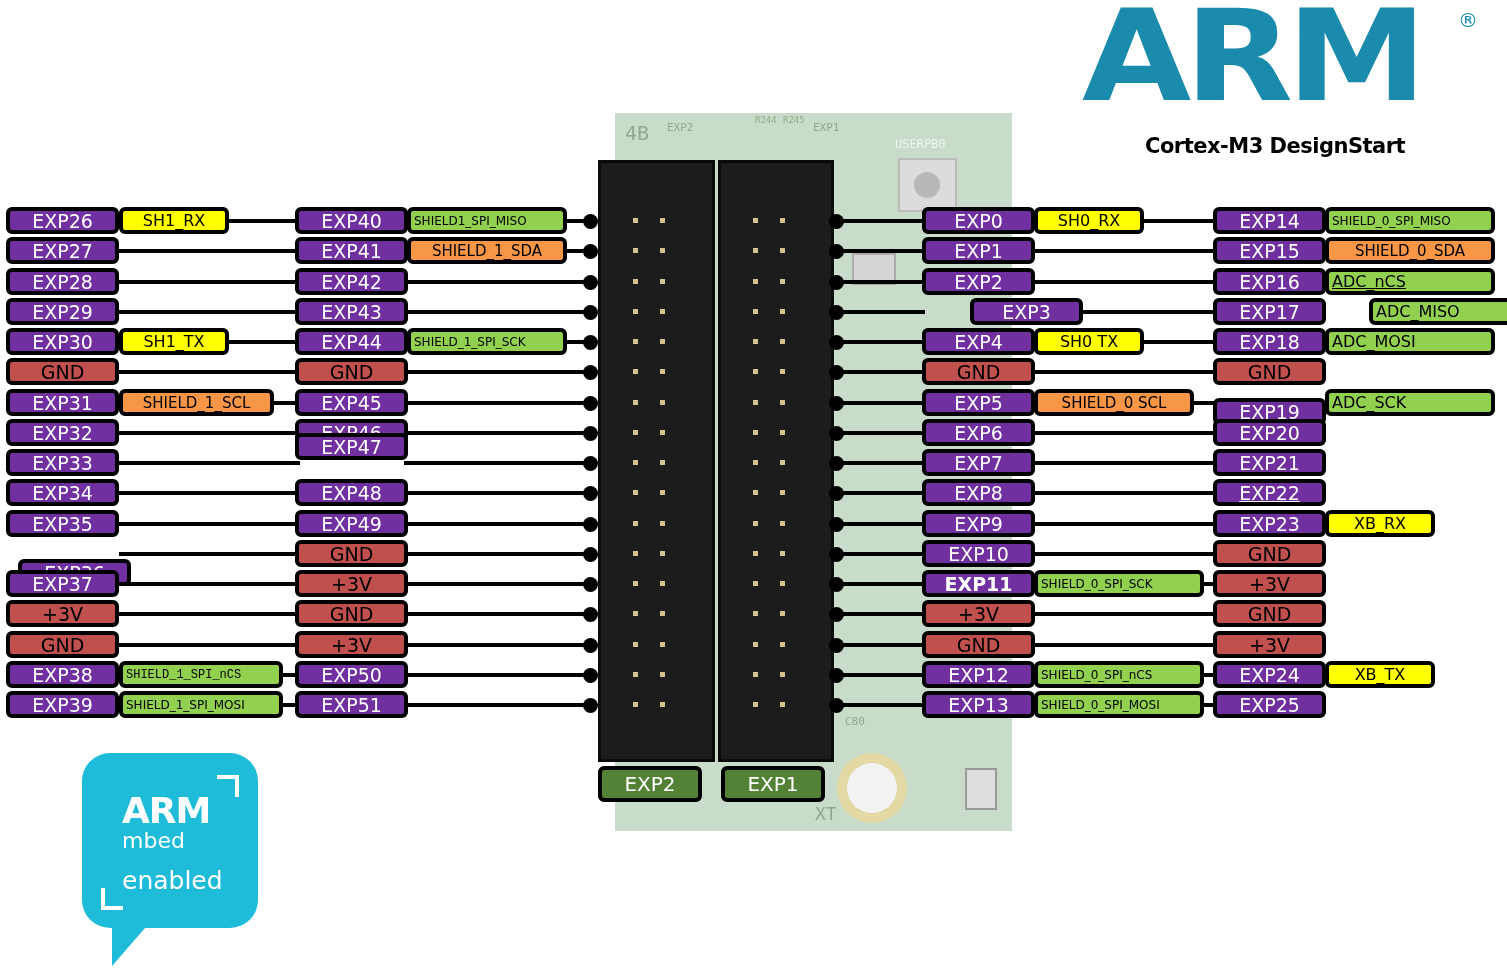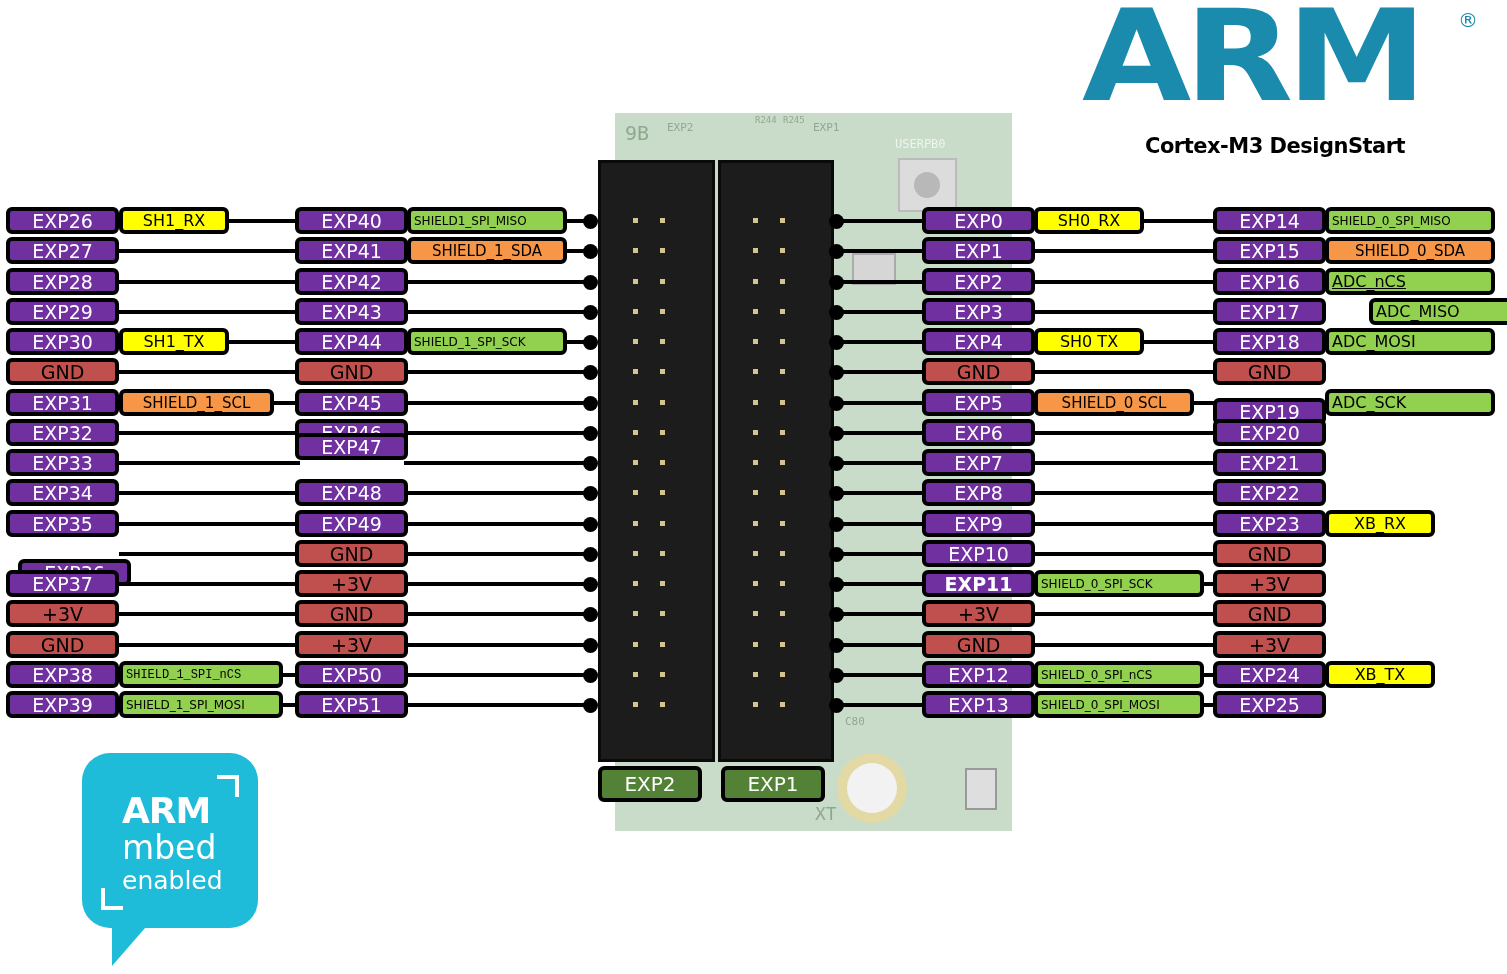--- a/index.html
+++ b/index.html
@@ -23,30 +23,30 @@
   .pill.orange { background:#f79646; color:#000; font-size:15px; }
   .pill.green { background:#92d050; color:#000; font-size:12px; justify-content:flex-start; padding-left:3px; }
   .pill.green.big { font-size:16px; }
   .conn-label { position:absolute; box-sizing:border-box; height:36px; border:4px solid #000; border-radius:6px; background:#538135; color:#fff; font-size:20px; display:flex; align-items:center; justify-content:center; }
   .arm-logo { position:absolute; left:1082px; top:-6px; color:#1a8bad; font-family:"DejaVu Sans", sans-serif; font-weight:bold; font-size:126px; letter-spacing:-6px; line-height:1; transform:scaleX(1.12); transform-origin:left top; }
   .reg { position:absolute; left:1458px; top:8px; color:#1a8bad; font-size:20px; }
   .subtitle { position:absolute; left:1145px; top:134px; font-family:"DejaVu Sans", sans-serif; font-weight:bold; font-size:21px; color:#000; letter-spacing:-0.5px; }
   .mbed { position:absolute; left:82px; top:753px; width:176px; height:175px; background:#1fbcd9; border-radius:28px; }
   .mbed-tail { position:absolute; left:112px; top:920px; width:0; height:0; border-left:0 solid transparent; border-right:40px solid transparent; border-top:46px solid #1fbcd9; }
   .mbed-t1 { position:absolute; left:122px; top:790px; color:#fff; font-weight:bold; font-size:36px; letter-spacing:-1px; }
-  .mbed-t2 { position:absolute; left:122px; top:828px; color:#fff; font-size:33px; }
+  .mbed-t2 { position:absolute; left:122px; top:828px; color:#fff; font-size:22px; }
   .mbed-t3 { position:absolute; left:122px; top:866px; color:#fff; font-size:25px; }
   .corner-tr { position:absolute; left:217px; top:775px; width:18px; height:18px; border-top:4px solid #fff; border-right:4px solid #fff; }
   .corner-bl { position:absolute; left:101px; top:888px; width:18px; height:18px; border-bottom:4px solid #fff; border-left:4px solid #fff; }
 </style>
 </head>
 <body>
 
 <div class="board">
-  <div class="board-lbl" style="left:10px;top:8px;font-size:20px;">9B</div>
+  <div class="board-lbl" style="left:10px;top:8px;font-size:20px;">4B</div>
   <div class="board-lbl" style="left:52px;top:8px;">EXP2</div>
   <div class="board-lbl" style="left:198px;top:8px;">EXP1</div>
   <div class="board-lbl" style="left:140px;top:2px;font-size:9px;">R244</div>
   <div class="board-lbl" style="left:168px;top:2px;font-size:9px;">R245</div>
   <div class="board-lbl" style="left:280px;top:24px;font-size:12px;color:#eef4ee;">USERPB0</div>
   <div class="abs" style="left:283px;top:45px;width:55px;height:50px;background:#dcdcdc;border:2px solid #bbb;">
     <div class="abs" style="left:14px;top:12px;width:26px;height:26px;border-radius:50%;background:#b8b8b8;"></div>
   </div>
   <div class="abs" style="left:237px;top:140px;width:40px;height:28px;background:#d6d6d6;border:2px solid #aaa;"></div>
   <div class="abs" style="left:222px;top:640px;width:70px;height:70px;border-radius:50%;background:#e3d9a4;">
@@ -261,21 +261,21 @@
     <div class="dot" style="left: 583px; top: 667.5px;"></div>
     <div class="pill exp" style="left: 295px; top: 691px; width: 113px;">EXP51</div>
     <div class="dot" style="left: 583px; top: 697.5px;"></div>
     <div class="pill exp" style="left: 922px; top: 207px; width: 113px;">EXP0</div>
     <div class="pill yellow" style="left: 1034px; top: 207px; width: 110px;">SH0_RX</div>
     <div class="dot" style="left: 829px; top: 213.5px;"></div>
     <div class="pill exp" style="left: 922px; top: 237px; width: 113px;">EXP1</div>
     <div class="dot" style="left: 829px; top: 243.5px;"></div>
     <div class="pill exp" style="left: 922px; top: 268px; width: 113px;">EXP2</div>
     <div class="dot" style="left: 829px; top: 274.5px;"></div>
-    <div class="pill exp" style="left: 922px; top: 298px; width: 113px;">EXP3</div>
+    <div class="pill exp" style="left: 970px; top: 298px; width: 113px;">EXP3</div>
     <div class="dot" style="left: 829px; top: 304.5px;"></div>
     <div class="pill exp" style="left: 922px; top: 328px; width: 113px;">EXP4</div>
     <div class="pill yellow" style="left: 1034px; top: 328px; width: 110px;">SH0 TX</div>
     <div class="dot" style="left: 829px; top: 334.5px;"></div>
     <div class="pill pwr" style="left: 922px; top: 358px; width: 113px;">GND</div>
     <div class="dot" style="left: 829px; top: 364.5px;"></div>
     <div class="pill exp" style="left: 922px; top: 389px; width: 113px;">EXP5</div>
     <div class="pill orange" style="left: 1034px; top: 389px; width: 160px;">SHIELD_0 SCL</div>
     <div class="dot" style="left: 829px; top: 395.5px;"></div>
     <div class="pill exp" style="left: 922px; top: 419px; width: 113px;">EXP6</div>
@@ -309,21 +309,21 @@
     <div class="pill green big" style="left: 1325px; top: 268px; width: 170px; text-decoration: underline;">ADC_nCS</div>
     <div class="pill exp" style="left: 1213px; top: 298px; width: 113px;">EXP17</div>
     <div class="pill green big" style="left: 1325px; top: 298px; width: 170px; margin-left: 44px;">ADC_MISO</div>
     <div class="pill exp" style="left: 1213px; top: 328px; width: 113px;">EXP18</div>
     <div class="pill green big" style="left: 1325px; top: 328px; width: 170px;">ADC_MOSI</div>
     <div class="pill pwr" style="left: 1213px; top: 358px; width: 113px;">GND</div>
     <div class="pill exp" style="left: 1213px; top: 398px; width: 113px;">EXP19</div>
     <div class="pill green big" style="left: 1325px; top: 389px; width: 170px;">ADC_SCK</div>
     <div class="pill exp" style="left: 1213px; top: 419px; width: 113px;">EXP20</div>
     <div class="pill exp" style="left: 1213px; top: 449px; width: 113px;">EXP21</div>
-    <div class="pill exp" style="left: 1213px; top: 479px; width: 113px;">EXP22</div>
+    <div class="pill exp" style="left: 1213px; top: 479px; width: 113px; text-decoration: underline;">EXP22</div>
     <div class="pill exp" style="left: 1213px; top: 510px; width: 113px;">EXP23</div>
     <div class="pill yellow" style="left: 1325px; top: 510px; width: 110px;">XB_RX</div>
     <div class="pill pwr" style="left: 1213px; top: 540px; width: 113px;">GND</div>
     <div class="pill pwr" style="left: 1213px; top: 570px; width: 113px;">+3V</div>
     <div class="pill pwr" style="left: 1213px; top: 600px; width: 113px;">GND</div>
     <div class="pill pwr" style="left: 1213px; top: 631px; width: 113px;">+3V</div>
     <div class="pill exp" style="left: 1213px; top: 661px; width: 113px;">EXP24</div>
     <div class="pill yellow" style="left: 1325px; top: 661px; width: 110px;">XB_TX</div>
     <div class="pill exp" style="left: 1213px; top: 691px; width: 113px;">EXP25</div>
   </div>

